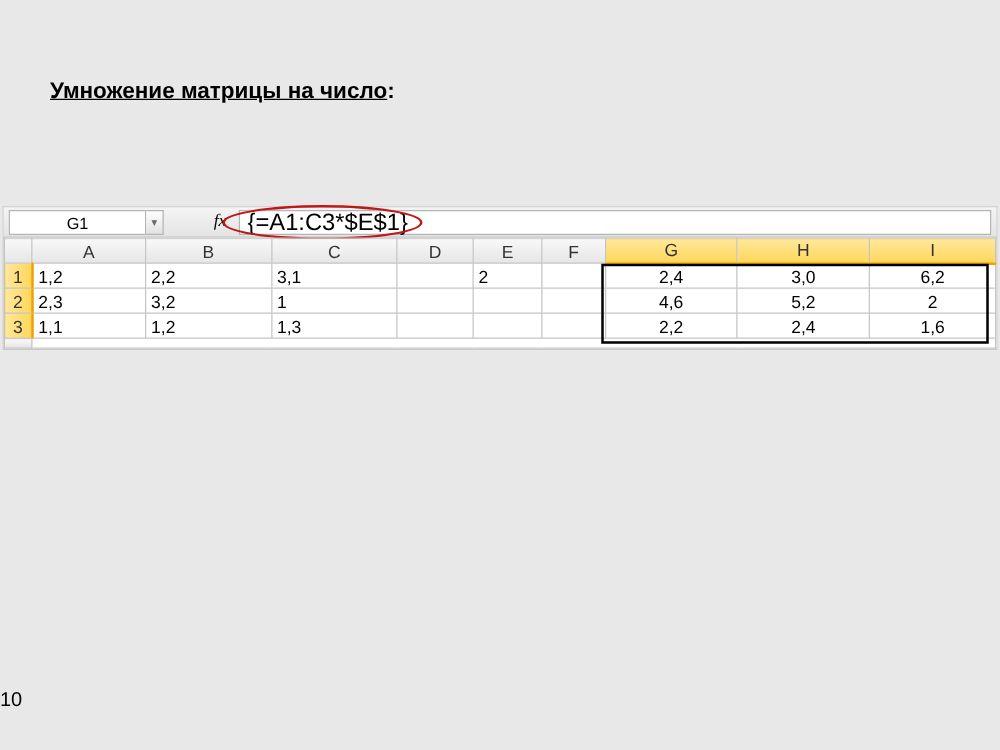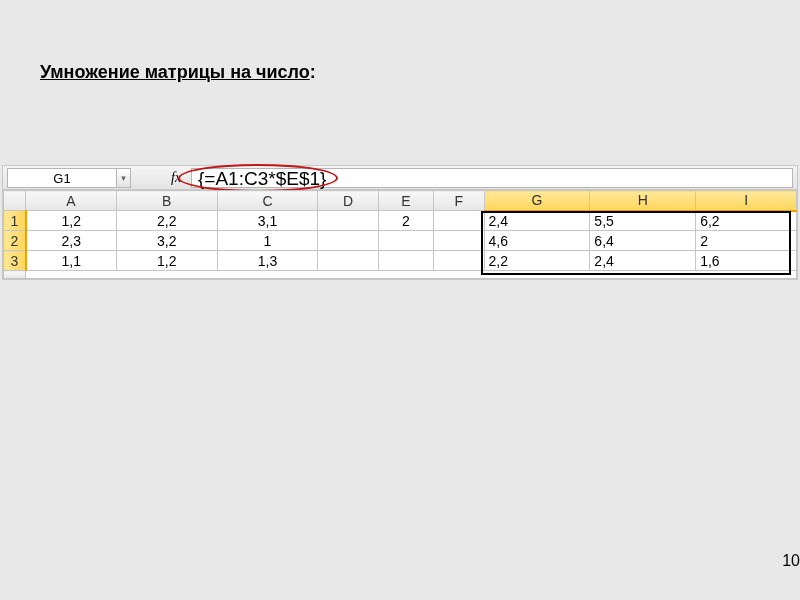--- a/index.html
+++ b/index.html
@@ -99,31 +99,31 @@
     background: linear-gradient(to right,#f8f8f8,#e6e6e6);
   }
   th.rowh.sel {
     background: linear-gradient(to right,#ffe89a,#ffd65a);
     border-right: 2px solid #f0a000;
   }
   th.corner {
     width: 22px;
     background: linear-gradient(135deg,#f2f2f2,#d8d8d8);
   }
-  td.num { text-align: center; margin-top: 40px; }
-  td.res { text-align: left; background: #d6e5f3; }
+  td.num { text-align: left; margin-top: 40px; }
+  td.res { text-align: center; background: #d6e5f3; }
   .sel-box {
     position: absolute;
     border: 2px solid #000;
     pointer-events: none;
   }
   .excel-wrap { position: relative; }
   .pagenum {
     position: absolute; left: 0; width: 800px;
-    top: 552px; text-align: right; font-size: 16px;
+    top: 552px; text-align: left; font-size: 16px;
   }
 </style>
 </head>
 <body>
 
 <div class="slide">
 
   <div class="heading">
     <span class="u">Умножение матрицы на число</span><span>:</span>
   </div>
@@ -174,33 +174,33 @@
       </tr>
       <tr>
         <th class="rowh sel">1</th>
         <td class="num">1,2</td>
         <td class="num">2,2</td>
         <td class="num">3,1</td>
         <td class="num"></td>
         <td class="num">2</td>
         <td class="num"></td>
         <td class="res" style="background:#fff">2,4</td>
-        <td class="res">5,5</td>
+        <td class="res">3,0</td>
         <td class="res">6,2</td>
       </tr>
       <tr>
         <th class="rowh sel">2</th>
         <td class="num">2,3</td>
         <td class="num">3,2</td>
         <td class="num">1</td>
         <td class="num"></td>
         <td class="num"></td>
         <td class="num"></td>
         <td class="res">4,6</td>
-        <td class="res">6,4</td>
+        <td class="res">5,2</td>
         <td class="res">2</td>
       </tr>
       <tr>
         <th class="rowh sel">3</th>
         <td class="num">1,1</td>
         <td class="num">1,2</td>
         <td class="num">1,3</td>
         <td class="num"></td>
         <td class="num"></td>
         <td class="num"></td>

